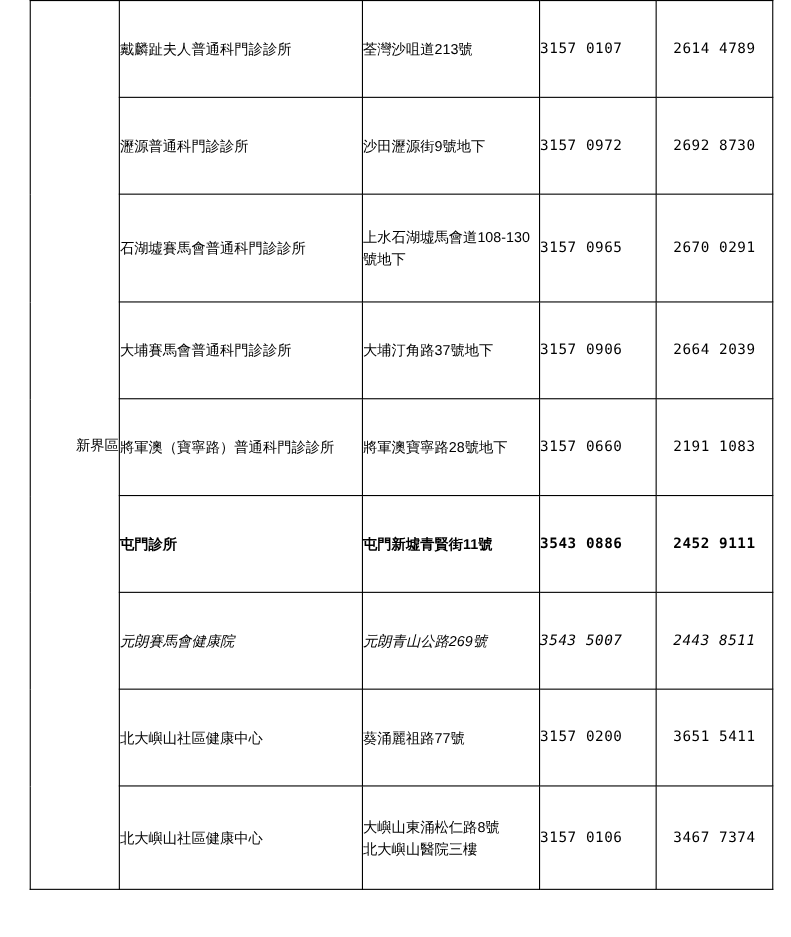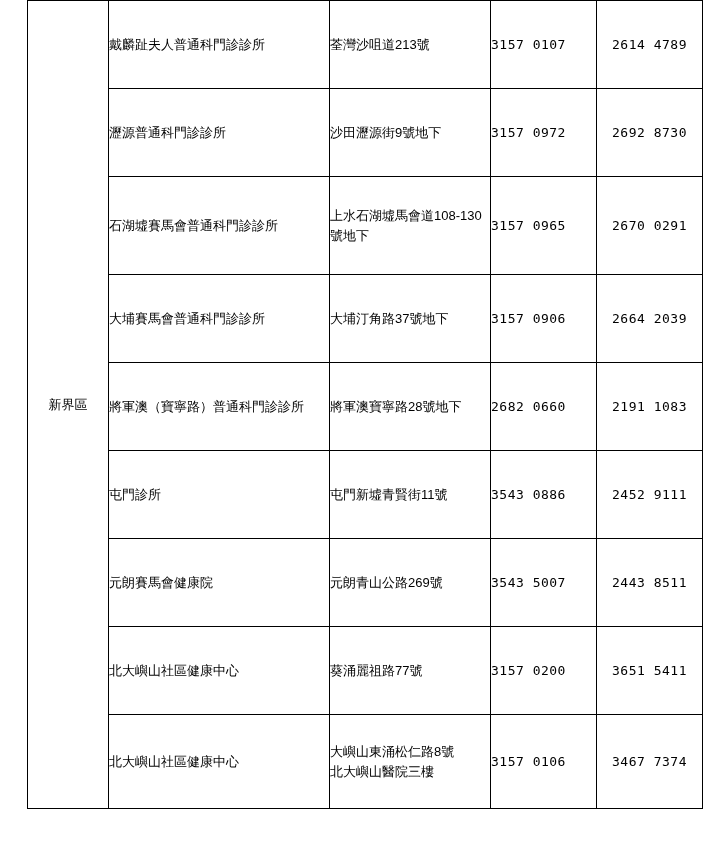--- a/index.html
+++ b/index.html
@@ -28,21 +28,21 @@
   }
   table.clinic-table td {
     border: 1px solid #000000;
     padding: 0;
     vertical-align: middle;
     font-size: 13px;
     line-height: 1.5;
   }
   td.region-cell {
     width: 80px;
-    text-align: center;
+    text-align: right;
     vertical-align: middle;
     padding: 0 4px;
   }
   td.name-cell {
     width: 220px;
     padding: 4px 8px;
     vertical-align: middle;
   }
   td.address-cell {
     width: 160px;
@@ -69,22 +69,22 @@
   }
   .addr-line {
     display: block;
     white-space: nowrap;
   }
   .row-h1 { height: 88px; }
   .row-h2 { height: 88px; }
   .row-h3 { height: 98px; }
   .row-h4 { height: 88px; }
   .row-h5 { height: 88px; }
-  .row-h6 { height: 88px; }
-  .row-h7 { height: 88px; }
+  .row-h6 { height: 88px; font-weight: bold; }
+  .row-h7 { height: 88px; font-style: italic; }
   .row-h8 { height: 88px; }
   .row-h9 { height: 94px; }
 </style>
 </head>
 <body>
 
 <div class="page">
   <table class="clinic-table">
     <tbody>
       <tr class="row-h1">
@@ -119,21 +119,21 @@
           <span class="addr-line">大埔汀角路37號地下</span>
         </td>
         <td class="phone-cell">3157 0906</td>
         <td class="fax-cell">2664 2039</td>
       </tr>
       <tr class="row-h5">
         <td class="name-cell">將軍澳（寶寧路）普通科門診診所</td>
         <td class="address-cell">
           <span class="addr-line">將軍澳寶寧路28號地下</span>
         </td>
-        <td class="phone-cell">2682 0660</td>
+        <td class="phone-cell">3157 0660</td>
         <td class="fax-cell">2191 1083</td>
       </tr>
       <tr class="row-h6">
         <td class="name-cell">屯門診所</td>
         <td class="address-cell">
           <span class="addr-line">屯門新墟青賢街11號</span>
         </td>
         <td class="phone-cell">3543 0886</td>
         <td class="fax-cell">2452 9111</td>
       </tr>

